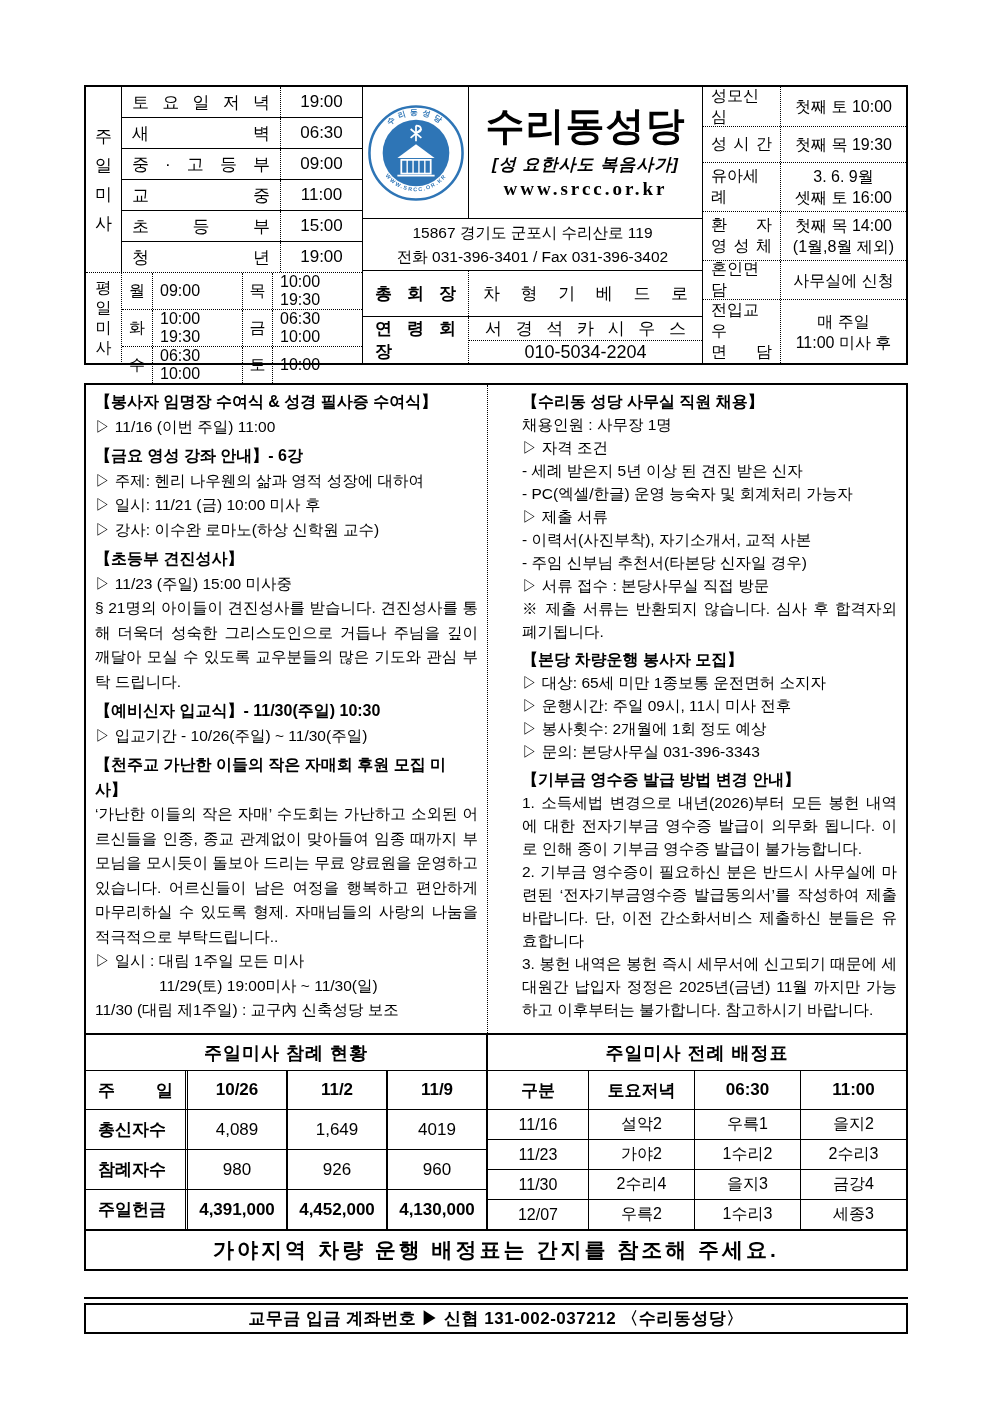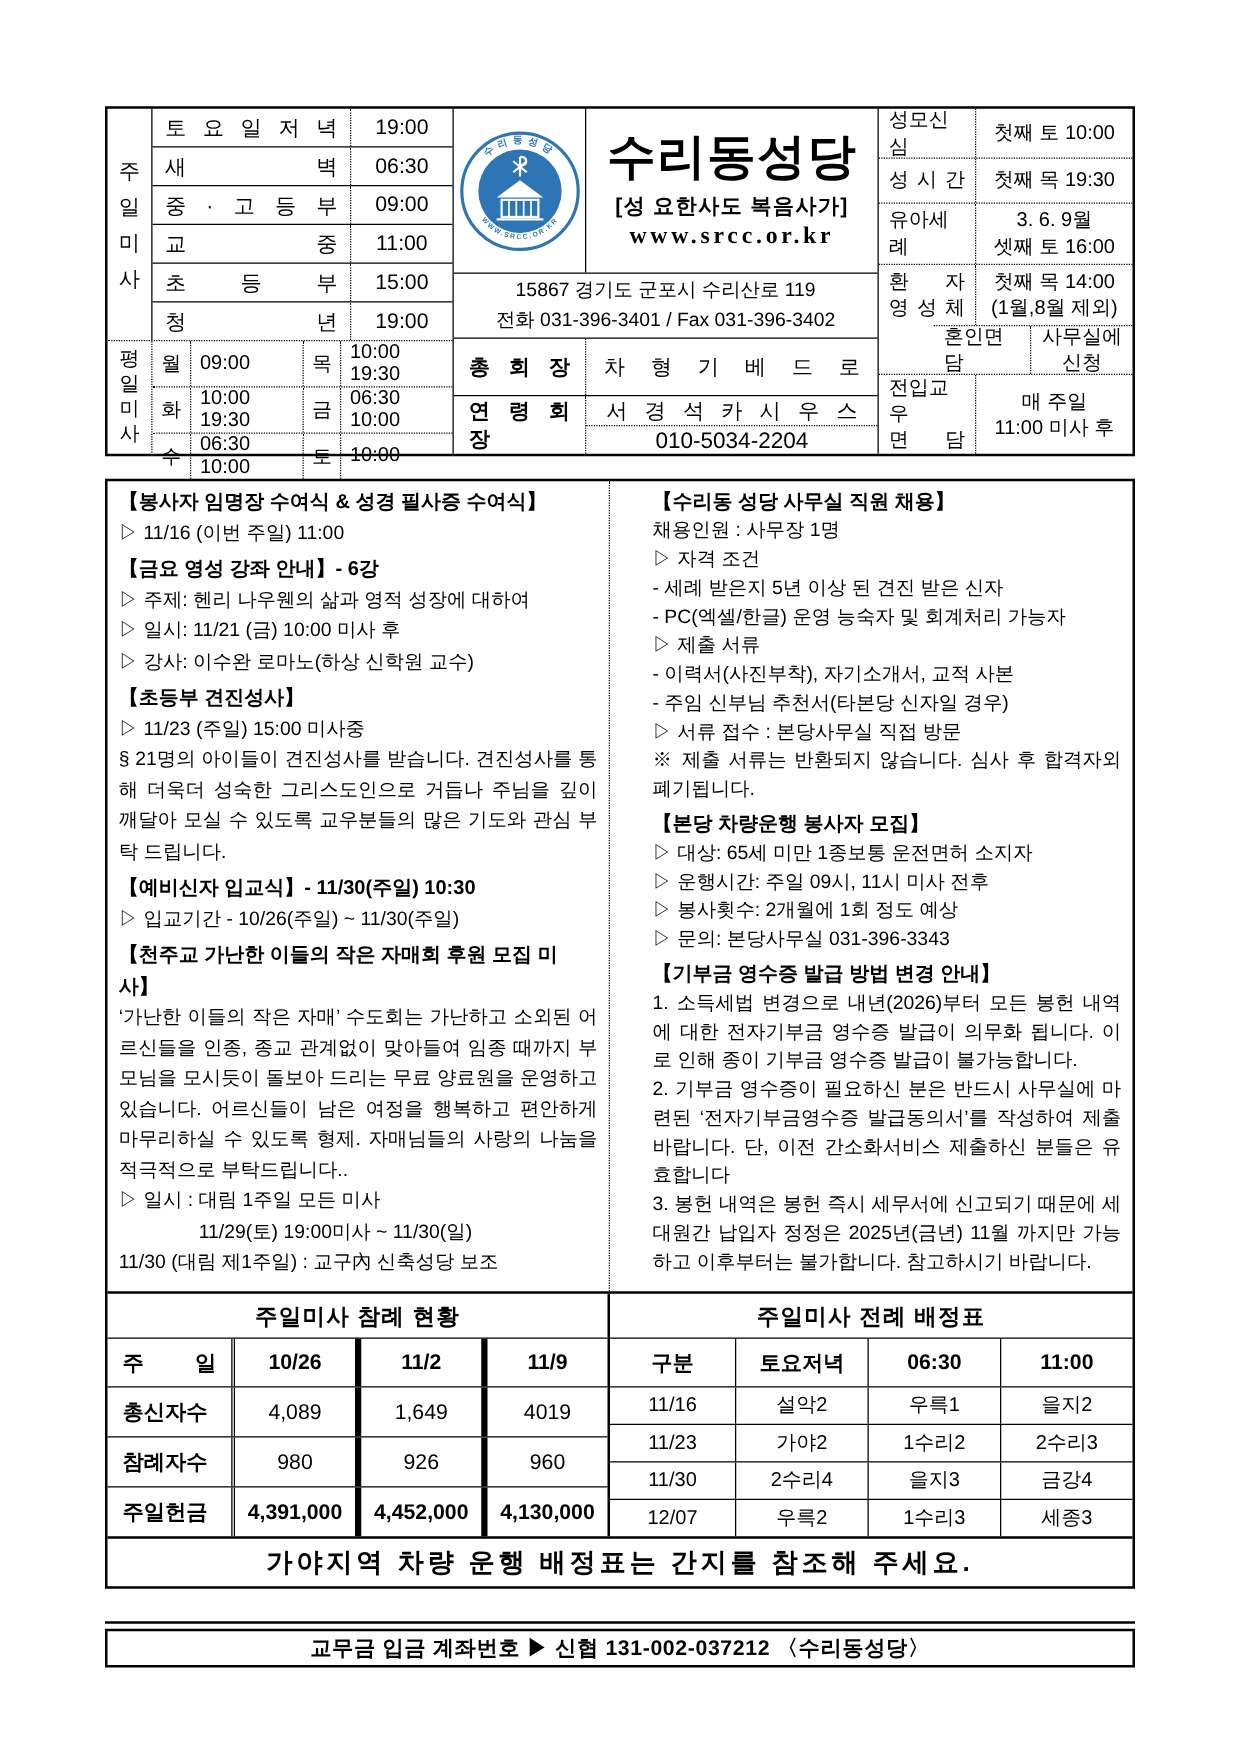--- a/index.html
+++ b/index.html
@@ -31,21 +31,21 @@
   .m-week-row > div { display:flex; align-items:center; font-size:16px; }
   .wd-day { width:30px; justify-content:center; }
   .wd-time { flex:1; border-left:1px dotted #000; padding-left:7px; }
   .wd-day2 { width:30px; border-left:1px dotted #000; justify-content:center; }
 
   .m-center { width:340px; border-right:1.5px solid #000; display:flex; flex-direction:column; }
   .m-brand { height:131px; display:flex; }
   .m-logo { width:106px; border-right:1px solid #000; display:flex; align-items:center; justify-content:center; }
   .m-titlebox { flex:1; display:flex; flex-direction:column; justify-content:center; text-align:center; }
   .m-title-main { font-size:39px; font-weight:900; letter-spacing:1px; line-height:1.1; }
-  .m-title-sub { font-size:17px; font-weight:700; letter-spacing:1px; margin-top:6px; }
+  .m-title-sub { font-size:17px; font-weight:700; letter-spacing:1px; margin-top:6px;font-style:italic; }
   .m-title-web { font-family:"Liberation Serif", serif; font-size:19px; font-weight:700; letter-spacing:3px; margin-top:2px; }
   .m-addr { height:52px; border-top:1px solid #000; display:flex; flex-direction:column; justify-content:center; text-align:center; font-size:15.5px; line-height:24px; }
   .m-chair { height:46px; border-top:1px solid #000; display:flex; }
   .m-label-cell { width:106px; border-right:1px dotted #000; display:flex; flex-direction:column; justify-content:center; padding:0 12px; font-size:17px;font-weight:bold; }
   .m-label-cell > div, .just { width:100%; text-align:justify; text-align-last:justify; }
   .m-chair-value { flex:1; display:flex; flex-direction:column; justify-content:center; padding:0 14px; font-size:17px; }
   .m-senior { flex:1; border-top:1px solid #000; display:flex; }
   .m-senior-vals { flex:1; display:flex; flex-direction:column; }
   .m-senior-name { flex:1; display:flex; flex-direction:column; justify-content:center; padding:0 16px; font-size:17px; }
   .m-senior-phone { flex:1; border-top:1px dotted #000; display:flex; align-items:center; justify-content:center; font-size:18px;text-align:center; }
@@ -76,21 +76,21 @@
   .atable { width:402px; border-right:2px solid #000; }
   .ltable { flex:1; }
   .tbl-title { height:36px; border-bottom:1.5px solid #000; display:flex; align-items:center; justify-content:center; font-size:18px; font-weight:700; letter-spacing:1px; }
   .a-row { display:flex; align-items:stretch; }
   .a-row + .a-row { border-top:1px solid #000; }
   .a-head { height:38px; }
   .a-r1, .a-r2 { height:40px; }
   .a-r3 { flex:1; }
   .a-label { width:102px; border-right:3px double #000; display:flex; flex-direction:column; justify-content:center; padding:0 12px; font-weight:700; font-size:17px; }
   .a-cell { flex:1; display:flex; align-items:center; justify-content:center; font-size:17px; }
-  .a-cell + .a-cell { border-left:5px solid #000000; }
+  .a-cell + .a-cell { border-left:2px solid #000000; }
   .a-head .a-cell { font-weight:700; }
   .a-bold .a-cell { font-weight:700; }
   .l-row { display:flex; align-items:stretch; }
   .l-row + .l-row { border-top:1px solid #000; }
   .l-head { height:38px; }
   .l-data { flex:1; }
   .l-cell { flex:1; display:flex; align-items:center; justify-content:center; font-size:16px; }
   .l-cell:first-child { flex:0 0 100px; }
   .l-cell + .l-cell { border-left:1px solid #000; }
   .l-head .l-cell { font-weight:700; font-size:17px; }
@@ -276,21 +276,21 @@
         <div class="m-svc-row" style="height: 53px;">
           <div class="m-svc-label">
             <div class="just">환   자</div>
             <div class="just">영 성 체</div>
           </div>
           <div class="m-svc-value">
             <div>첫째 목 14:00</div>
             <div>(1월,8월 제외)</div>
           </div>
         </div>
-        <div class="m-svc-row" style="height: 39px; margin-left: 44px;">
+        <div class="m-svc-row" style="height: 39px;">
           <div class="m-svc-label">
             <div class="just">혼인면담</div>
           </div>
           <div class="m-svc-value">
             <div>사무실에 신청</div>
           </div>
         </div>
         <div class="m-svc-row" style="flex: 1 1 0%;">
           <div class="m-svc-label">
             <div class="just">전입교우</div>

